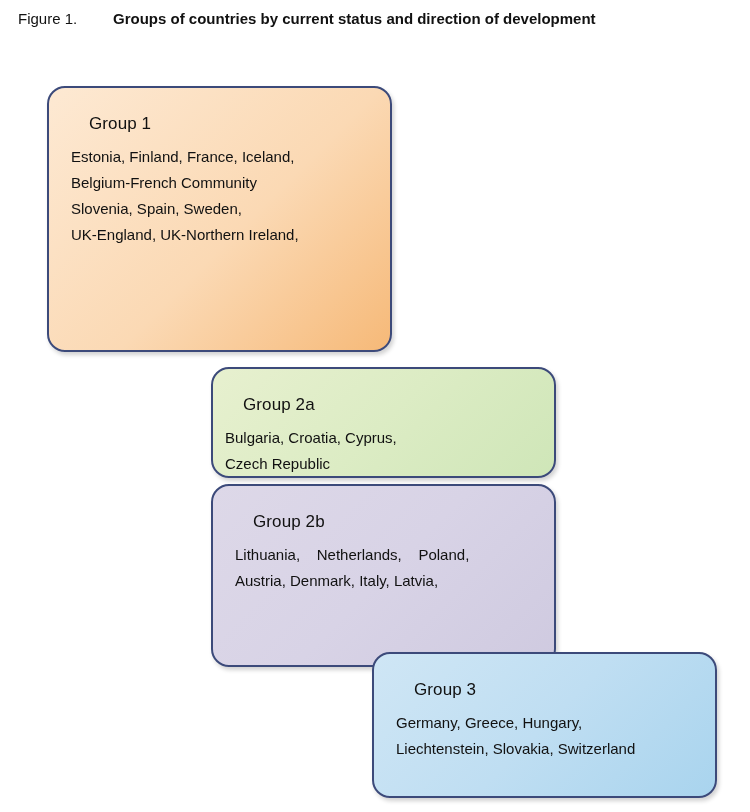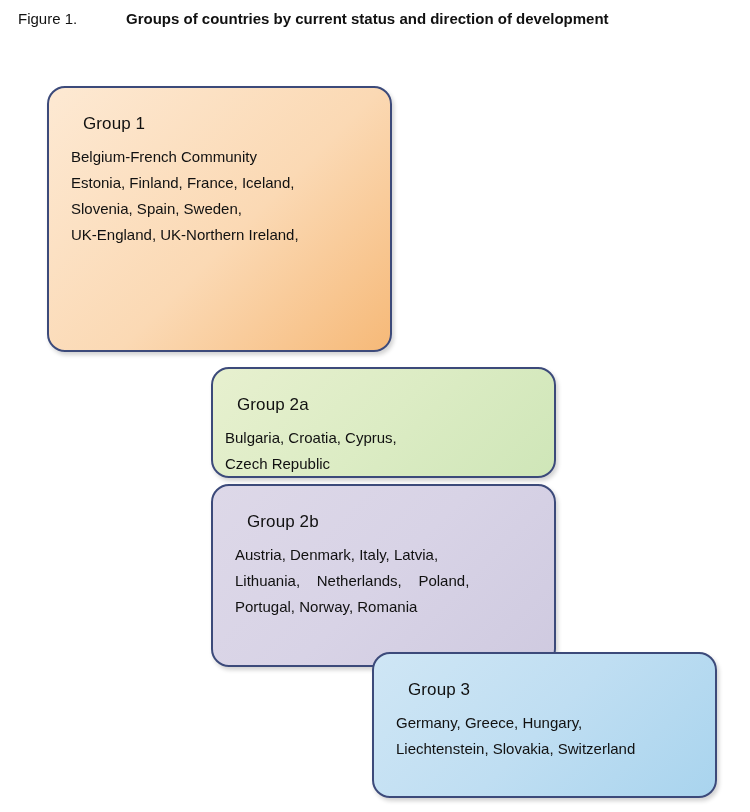--- a/index.html
+++ b/index.html
@@ -16,21 +16,21 @@
     overflow: hidden;
   }
 
   
   .caption {
     position: absolute;
     left: 18px;
     top: 10px;
     display: flex;
     align-items: baseline;
-    gap: 16px;
+    gap: 3px;
     white-space: nowrap;
   }
   .caption-label {
     font-size: 15px;
     font-weight: normal;
     color: #111111;
     width: 92px;
     display: inline-block;
   }
   .caption-title {
@@ -44,21 +44,21 @@
     position: absolute;
     box-sizing: border-box;
     border: 2px solid #3c4a7a;
     border-radius: 18px;
     padding: 26px 22px 18px 22px;
   }
   .group-title {
     font-size: 17px;
     font-weight: normal;
     color: #111111;
-    margin: 0 0 10px 12px;
+    margin: 0 0 10px 18px;
     letter-spacing: 0.1px;
   }
   .group-line {
     font-size: 15px;
     line-height: 26px;
     color: #111111;
     white-space: pre;
   }
 
   
@@ -105,36 +105,35 @@
 </head>
 <body>
 
 <div class="caption">
   <span class="caption-label">Figure 1.</span>
   <span class="caption-title">Groups of countries by current status and direction of development</span>
 </div>
 
 <div class="group-box" id="group1">
   <div class="group-title">Group 1</div>
+  <div class="group-line">Estonia, Finland, France, Iceland,</div>
   <div class="group-line">Belgium-French Community</div>
-  <div class="group-line">Estonia, Finland, France, Iceland,</div>
   <div class="group-line">Slovenia, Spain, Sweden,</div>
   <div class="group-line">UK-England, UK-Northern Ireland,</div>
 </div>
 
 <div class="group-box" id="group2a">
   <div class="group-title">Group 2a</div>
   <div class="group-line">Bulgaria, Croatia, Cyprus,</div>
   <div class="group-line">Czech Republic</div>
 </div>
 
 <div class="group-box" id="group2b">
   <div class="group-title">Group 2b</div>
+  <div class="group-line">Lithuania,    Netherlands,    Poland,</div>
   <div class="group-line">Austria, Denmark, Italy, Latvia,</div>
-  <div class="group-line">Lithuania,    Netherlands,    Poland,</div>
-  <div class="group-line">Portugal, Norway, Romania</div>
 </div>
 
 <div class="group-box" id="group3">
   <div class="group-title">Group 3</div>
   <div class="group-line">Germany, Greece, Hungary,</div>
   <div class="group-line">Liechtenstein, Slovakia, Switzerland</div>
 </div>
 
 </body></html>

